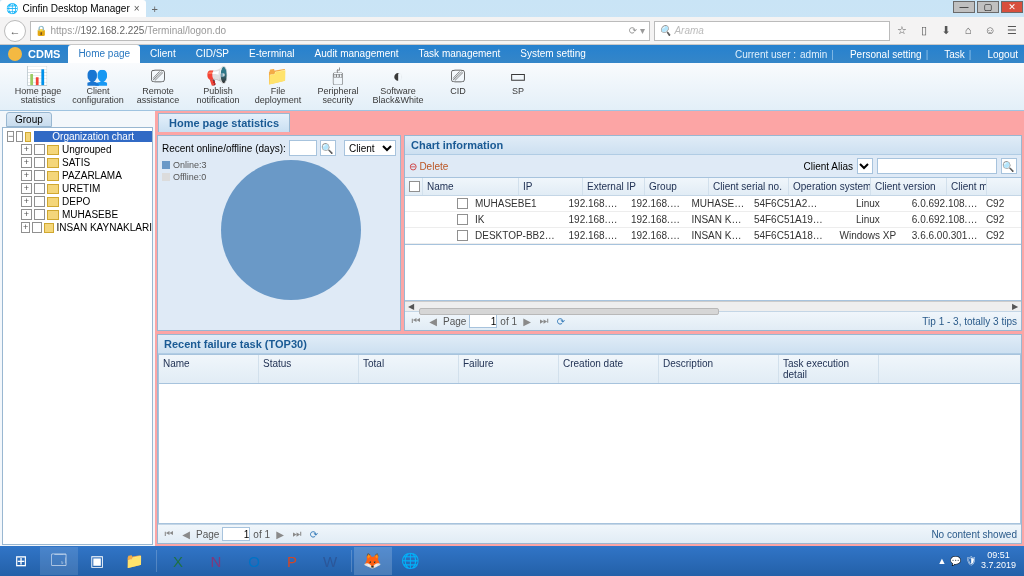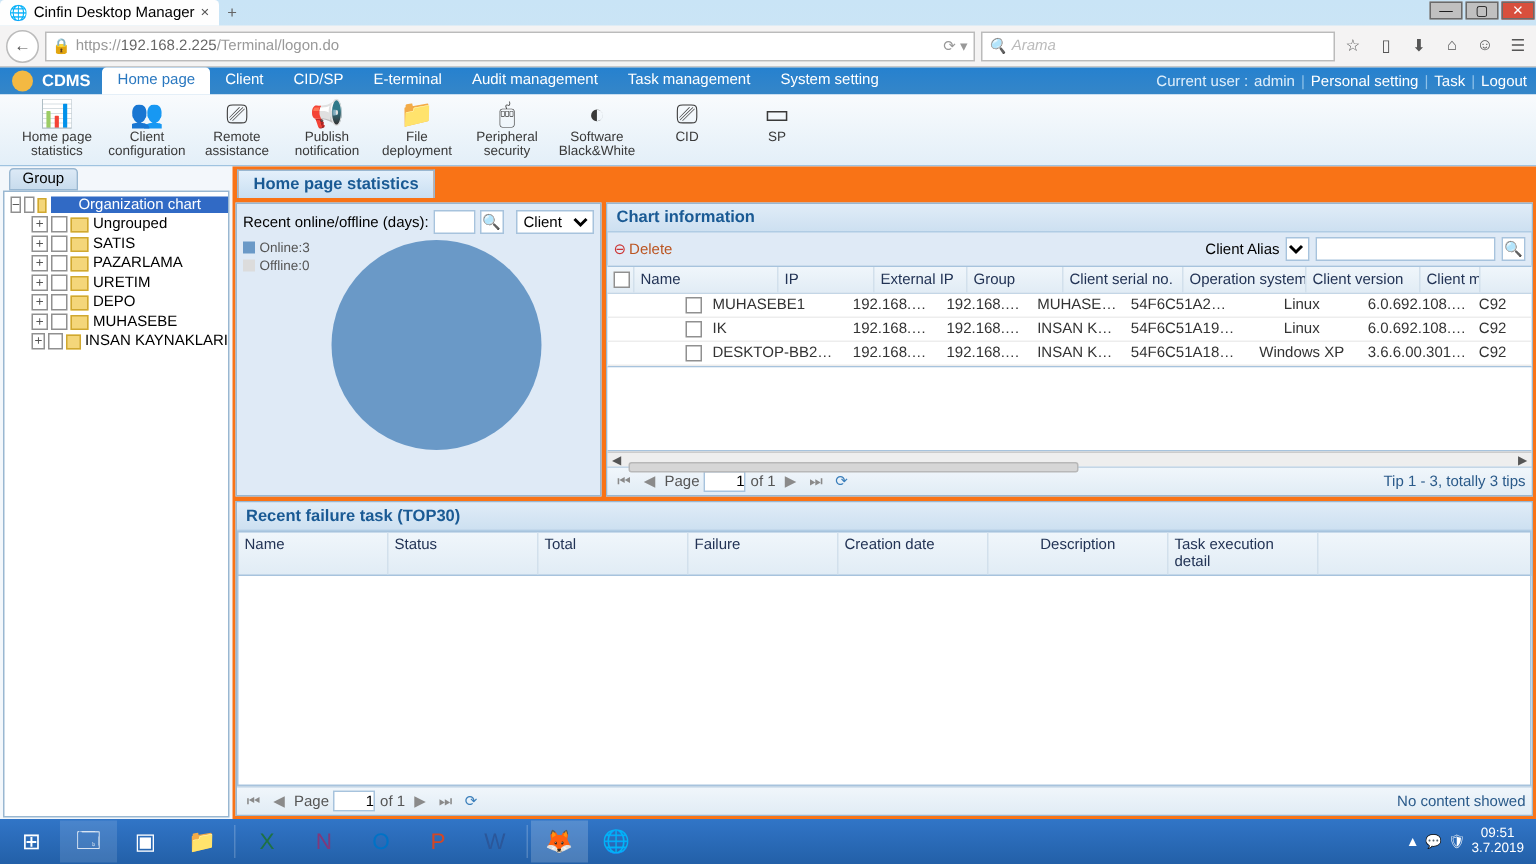--- a/index.html
+++ b/index.html
@@ -27,42 +27,42 @@
 .nav-icons span { width: 16px; text-align: center; }
 
 
 .app-header { height: 18px; background: linear-gradient(#2681cf,#3586c8); display: flex; align-items: stretch; }
 .brand { display: flex; align-items: center; color: #fff; font-weight: bold; padding: 0 8px; gap: 6px; }
 .brand-logo { width: 14px; height: 14px; background: #f4b942; border-radius: 7px; display: flex; align-items: center; justify-content: center; }
 .menu { display: flex; }
 .menu-item { padding: 3px 10px; color: #fff; font-size: 10px; cursor: pointer; }
 .menu-item.active { background: #fff; color: #2a78c0; border-top-left-radius: 3px; border-top-right-radius: 3px; }
 .user-area { margin-left: auto; color: #dfeffb; font-size: 10px; display: flex; align-items: center; gap: 4px; padding-right: 6px; }
-.user-area a { color: #fff; text-decoration: none; }
+.user-area a { color: #fff; text-decoration: none; margin-left: 12px; }
 .sep { color: #8ec1e8; }
 
 
 .toolbar { height: 48px; background: linear-gradient(#f9fbfd,#e3eff8); border-bottom: 1px solid #9fc3e0; display: flex; padding: 2px 0px 0 8px; }
 .tool { width: 60px; text-align: center; font-size: 9px; color: #3a3a3a; cursor: pointer; line-height: 1.05; }
 .tool .ticon { font-size: 18px; display: block; height: 22px; line-height: 22px; }
 
 
 .main { display: flex; height: calc(576px - 17px - 28px - 18px - 48px - 30px); }
 .sidebar { width: 155px; background: #f3f7fb; }
 .group-tab { background: linear-gradient(#dce9f6,#c8dced); border: 1px solid #99b7d1; display: inline-block; padding: 1px 8px; font-size: 10px; margin: 1px 0 0 6px; border-top-left-radius: 3px; border-top-right-radius: 3px; }
 .tree { background: #fff; border: 1px solid #99b7d1; margin: 0 2px 2px 2px; height: calc(100% - 17px); font-size: 10px; padding: 2px 0; overflow: hidden; }
 .tree-item { display: flex; align-items: center; padding: 0 0 0 4px; height: 13px; white-space: nowrap; }
 .tree-item.level1 { padding-left: 4px; }
 .tree-item.level2 { padding-left: 18px; }
 .tree-toggle { width: 11px; height: 11px; border: 1px solid #909090; font-size: 9px; line-height: 9px; text-align: center; margin-right: 2px; color: #555; }
 .tree-cb { width: 11px; height: 11px; border: 1px solid #909090; margin-right: 2px; background: #fff; }
 .tree-icon { width: 12px; height: 10px; background: #f4d67a; border: 1px solid #d0a830; margin-right: 3px; }
 .tree-label.sel { background: #316ac5; color: #fff; padding: 0 18px; }
 
-.content { flex: 1; background: #f97316; padding: 2px; display: flex; flex-direction: column; gap: 3px; min-width: 0; }
+.content { flex: 1; background: #fca5a5; padding: 2px; display: flex; flex-direction: column; gap: 3px; min-width: 0; }
 .panel-head { background: linear-gradient(#e4f0fb,#c9dff2); border: 1px solid #99b7d1; border-bottom: none; display: inline-block; padding: 3px 10px; font-size: 11px; font-weight: bold; color: #1a5a94; margin-left: 1px; }
 
 .row1 { display: flex; gap: 3px; height: 196px; }
 .panel { border: 1px solid #99b7d1; background: #dfeaf6; display: flex; flex-direction: column; }
 .panel-title { background: linear-gradient(#e0ecf7,#cde0f1); color: #1a5a94; font-weight: bold; padding: 3px 6px; font-size: 11px; border-bottom: 1px solid #b0cce4; }
 .panel-body { flex: 1; background: #dfeaf6; padding: 4px; position: relative; }
 
 .chart-panel { width: 244px; }
 .chart-controls { display: flex; align-items: center; gap: 3px; margin-bottom: 4px; font-size: 10px; }
 .ctrl-input { border: 1px solid #a7c3dd; height: 16px; background: #fff; }
@@ -106,21 +106,21 @@
 
 .failure-panel { flex: 1; }
 .failure-grid-head { display: flex; background: linear-gradient(#f0f6fb,#e1ecf5); border: 1px solid #a7c3dd; }
 .failure-grid-head .gh { font-size: 10px; color: #235; padding: 3px 4px; border-right: 1px solid #d2e0ec; }
 .f-name { width: 100px; }
 .f-status { width: 100px; }
 .f-total { width: 100px; }
 .f-fail { width: 100px; }
 .f-found { width: 100px; }
 .f-cdate { width: 100px; }
-.f-desc { width: 120px; text-align: center; }
+.f-desc { width: 120px; }
 .f-task { width: 100px; }
 .failure-body { background: #fff; border: 1px solid #a7c3dd; border-top: none; flex: 1; }
 
 .no-content { margin-left: auto; color: #2a5a8a; }
 
 
 .taskbar { position: absolute; bottom: 0; left: 0; right: 0; height: 30px; background: linear-gradient(#3175c7,#2360a8); display: flex; align-items: center; padding: 0 2px; }
 .tb-item { width: 38px; height: 28px; display: flex; align-items: center; justify-content: center; font-size: 15px; color: #fff; cursor: pointer; }
 .tb-sep { width: 1px; height: 22px; background: rgba(255,255,255,0.2); margin: 0 2px; }
 .tb-right { margin-left: auto; display: flex; align-items: center; gap: 4px; font-size: 9px; color: #fff; padding-right: 6px; }

